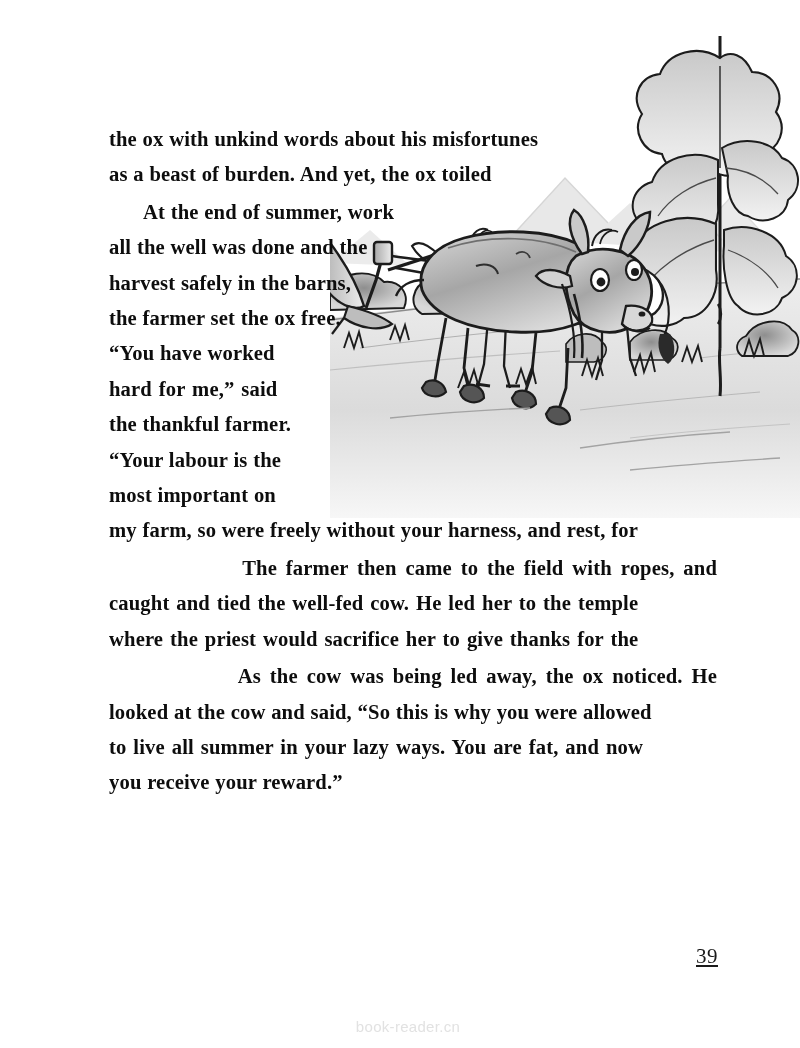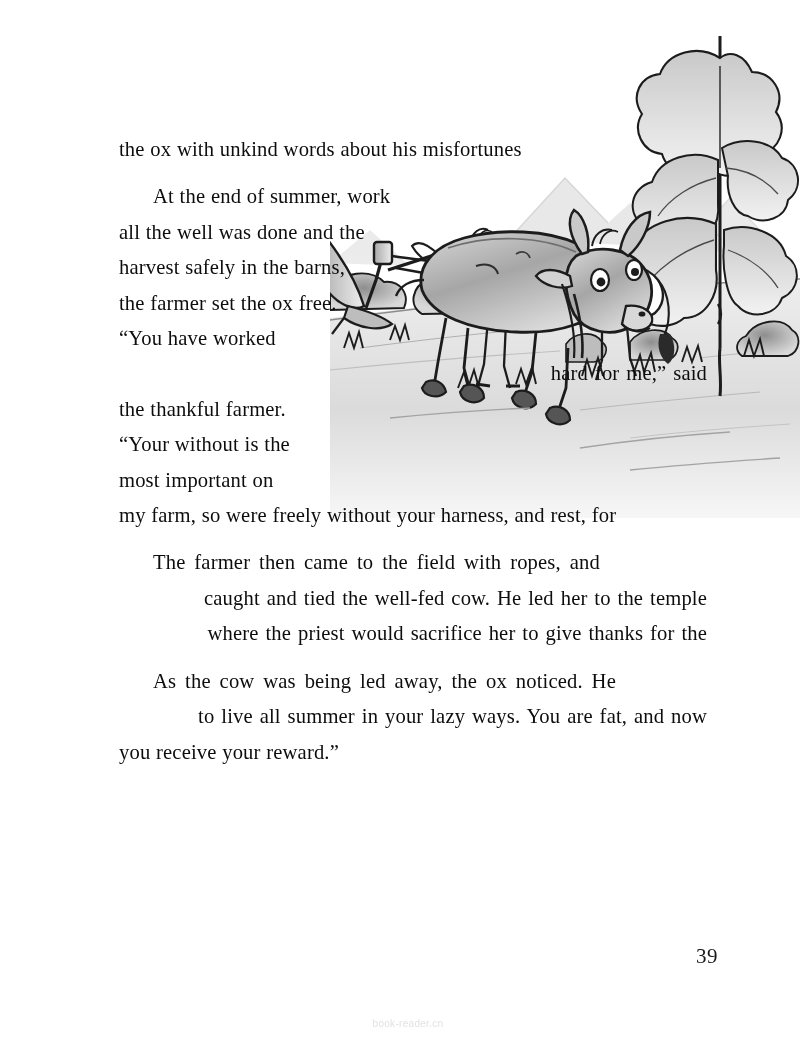--- a/index.html
+++ b/index.html
@@ -82,46 +82,47 @@
       425px 178px,
       425px 143px,
       455px 143px,
       455px 108px,
       482px 108px,
       482px 70px,
       505px 70px,
       505px 0px
     );
   }
-  .para { margin: 12px; }
+  .para { margin: 2px; font-weight: bold; }
   .line { display: block; white-space: pre; }
 
   
-  .j { word-spacing: 1.6px; text-align: right; }
-  .j2 { word-spacing: 3.6px; }
+  .j { word-spacing: 1.6px; }
+  .j2 { word-spacing: 3.6px; text-align: right; }
 
   
   .page-number {
     position: absolute;
     right: 82px;
     top: 944px;
     font-size: 21px;
     color: #1a1a1a;
     letter-spacing: 0.5px;
+    text-decoration: underline;
   }
 
   
   .watermark {
     position: absolute;
     left: 16px;
     right: 0;
     top: 1018px;
     text-align: center;
     font-family: "Liberation Sans", "DejaVu Sans", sans-serif;
-    font-size: 10px;
+    font-size: 15px;
     color: #e2e2e2;
     letter-spacing: 0.3px;
   }
 </style>
 </head>
 <body>
 
 <div class="page">
 
   <div class="illustration">
@@ -333,43 +334,45 @@
         <path d="M60 400 C 100 396, 150 392, 200 390"></path>
       </g>
     </svg>
   </div>
 
   <div class="body-text">
     <div class="float-shape"></div>
 
     <p class="para">
       <span class="line">the ox with unkind words about his misfortunes</span>
+      <span class="line">as a beast of burden. And yet, the ox toiled</span>
     </p>
 
     <p class="para">
       <span class="line" style="text-indent:34px">At the end of summer, work</span>
       <span class="line">all the well was done and the</span>
       <span class="line">harvest safely in the barns,</span>
       <span class="line">the farmer set the ox free.</span>
       <span class="line">“You have worked</span>
       <span class="line j">hard for me,” said</span>
       <span class="line">the thankful farmer.</span>
-      <span class="line">“Your without is the</span>
+      <span class="line">“Your labour is the</span>
       <span class="line">most important on</span>
       <span class="line">my farm, so were freely without your harness, and rest, for</span>
     </p>
 
     <p class="para">
       <span class="line j2" style="text-indent:34px">The farmer then came to the field with ropes, and</span>
       <span class="line j">caught and tied the well-fed cow. He led her to the temple</span>
       <span class="line j">where the priest would sacrifice her to give thanks for the</span>
     </p>
 
     <p class="para">
       <span class="line j2" style="text-indent:34px">As the cow was being led away, the ox noticed. He</span>
+      <span class="line">looked at the cow and said, “So this is why you were allowed</span>
       <span class="line j">to live all summer in your lazy ways. You are fat, and now</span>
       <span class="line">you receive your reward.”</span>
     </p>
   </div>
 
   <div class="page-number">39</div>
 
   <div class="watermark">book-reader.cn</div>
 
 </div>

